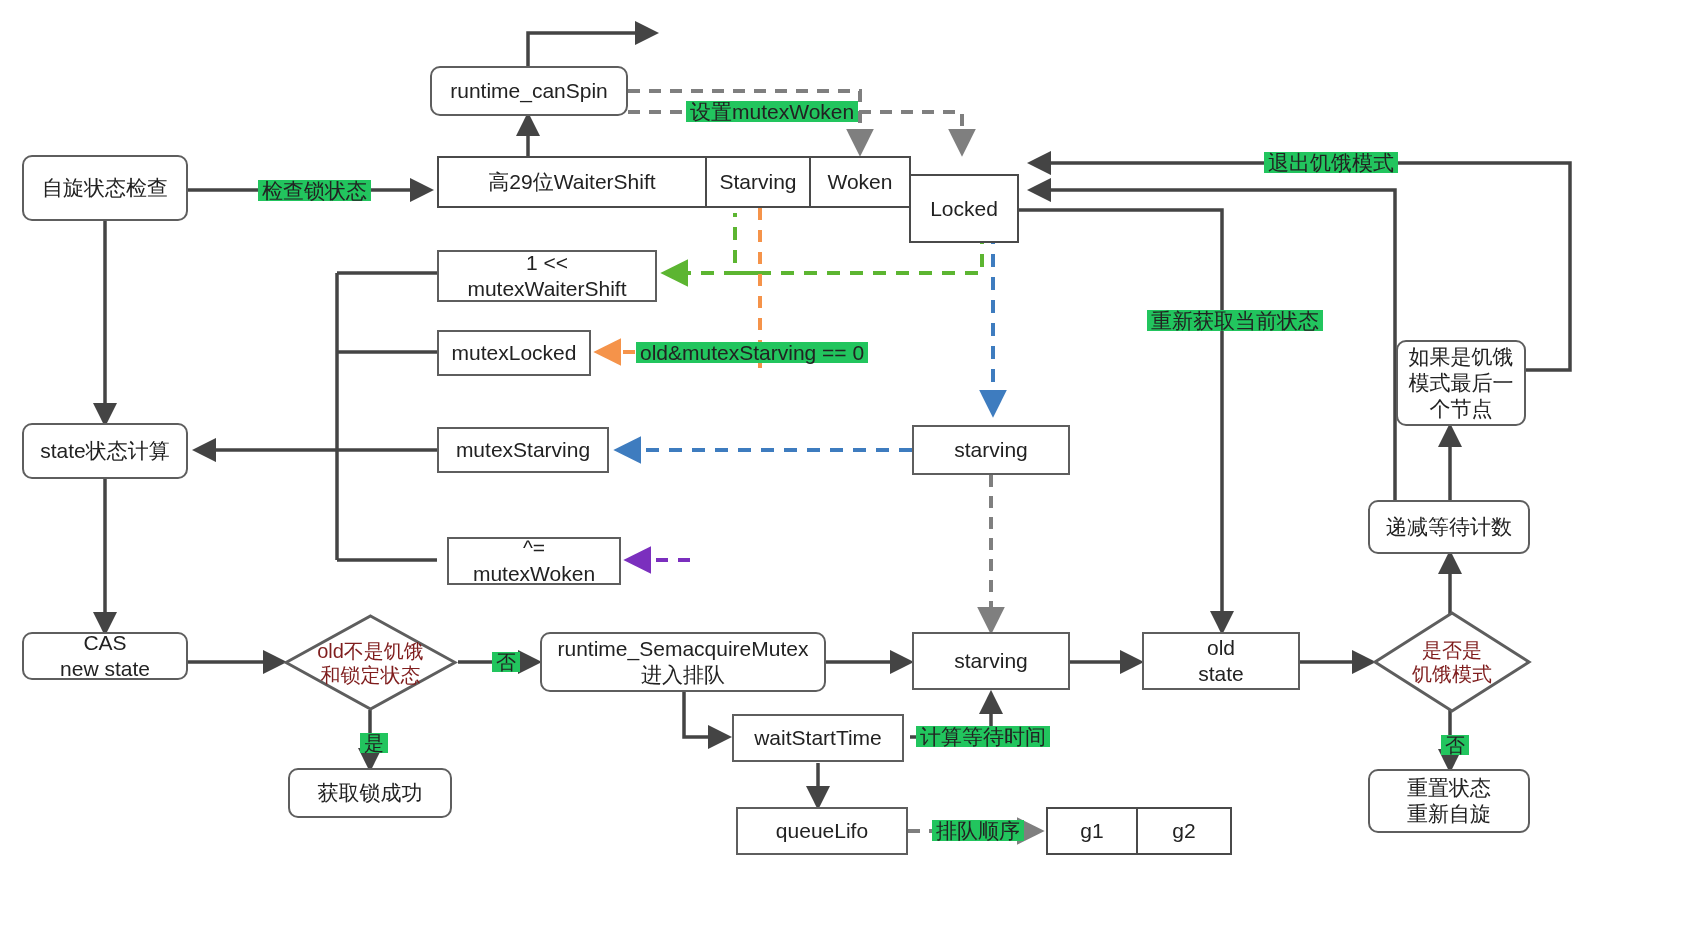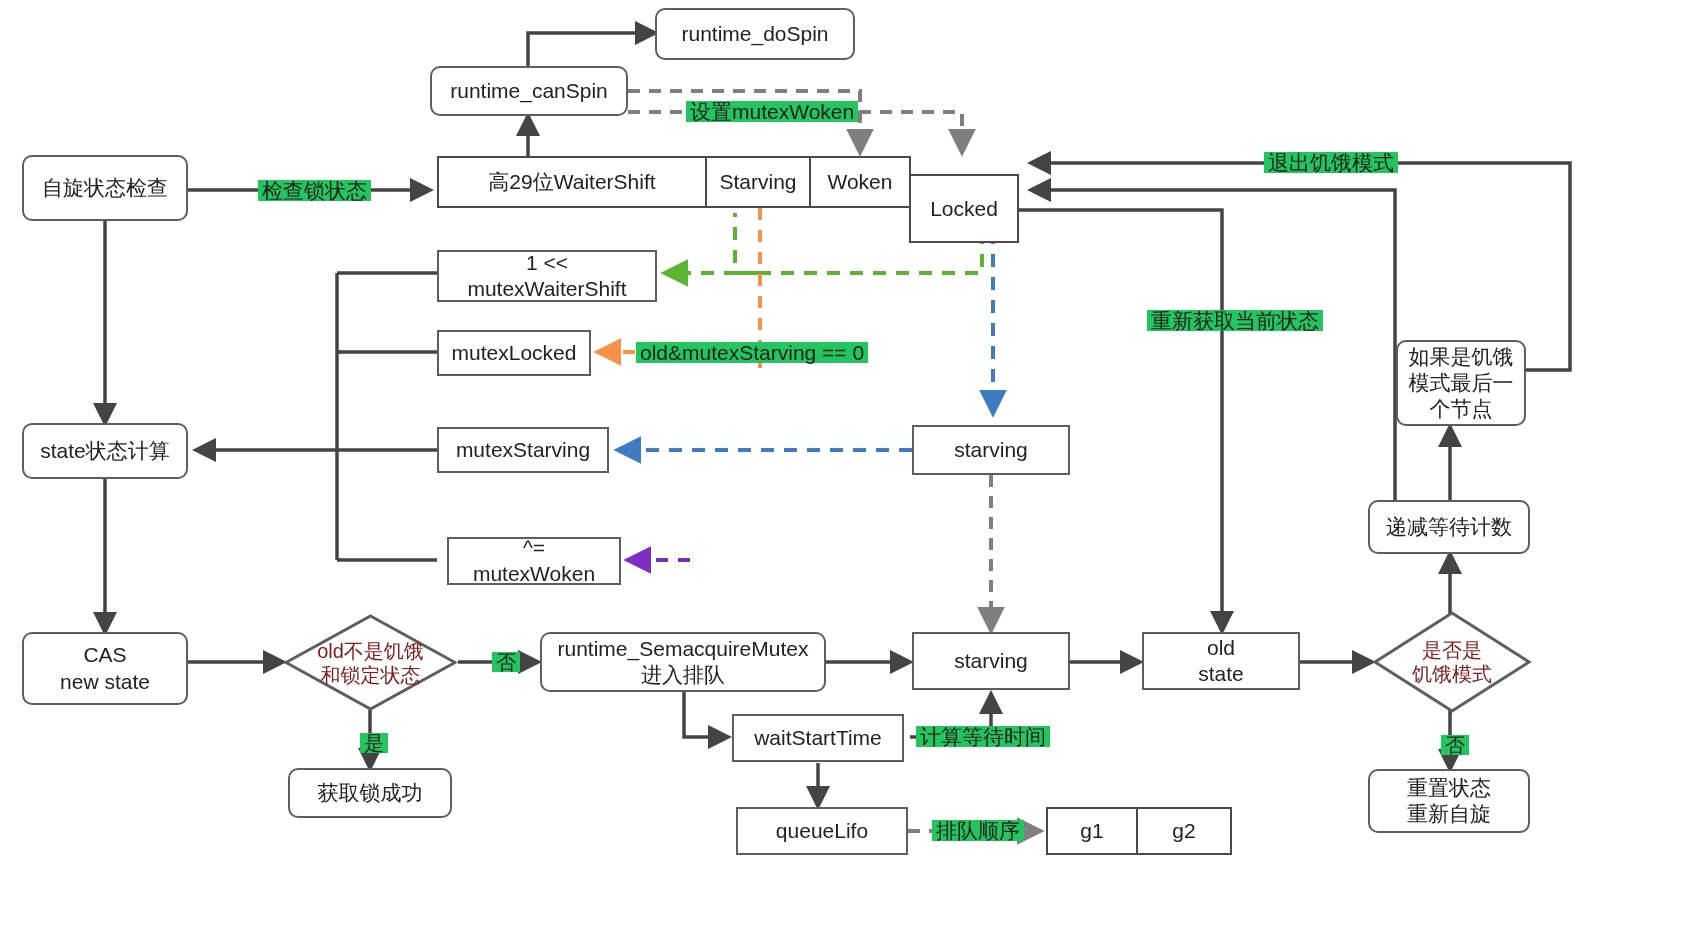--- a/index.html
+++ b/index.html
@@ -189,23 +189,20 @@
 
     <g fill="none" stroke="#7b2fbe" stroke-width="4" stroke-dasharray="12,10">
       <path d="M690,560 L628,560" marker-end="url(#ah-purple)"></path>
     </g>
   </svg>
 
   <div class="node rounded" style="left:22px; top:155px; width:166px; height:66px;">
     <span>自旋状态检查</span>
   </div>
 
-  <div class="node rounded" style="left:655px; top:8px; width:200px; height:52px;">
-    <span>runtime_doSpin</span>
-  </div>
 
   <div class="node rounded" style="left:430px; top:66px; width:198px; height:50px;">
     <span>runtime_canSpin</span>
   </div>
 
   <div class="cell" style="left:437px; top:156px; width:270px; height:52px;">
     <span>高29位WaiterShift</span>
   </div>
   <div class="cell" style="left:705px; top:156px; width:106px; height:52px;">
     <span>Starving</span>
@@ -233,21 +230,21 @@
   <div class="node sharp" style="left:447px; top:537px; width:174px; height:48px;">
     <span>^=
 mutexWoken</span>
   </div>
 
 
   <div class="node rounded" style="left:22px; top:423px; width:166px; height:56px;">
     <span>state状态计算</span>
   </div>
 
-  <div class="node rounded" style="left:22px; top:632px; width:166px; height:73px;">
+  <div class="node rounded" style="left:22px; top:632px; width:166px; height:48px;">
     <span>CAS
 new state</span>
   </div>
 
   <div class="diamond-wrap" style="left:283px; top:613px; width:175px; height:99px;">
     <svg class="dshape" viewBox="0 0 175 99" xmlns="http://www.w3.org/2000/svg">
       <polygon points="87.5,3 172,49.5 87.5,96 3,49.5" fill="#ffffff" stroke="#5e5e5e" stroke-width="3"></polygon>
     </svg>
     <div class="dlabel">old不是饥饿
 和锁定状态</div>

